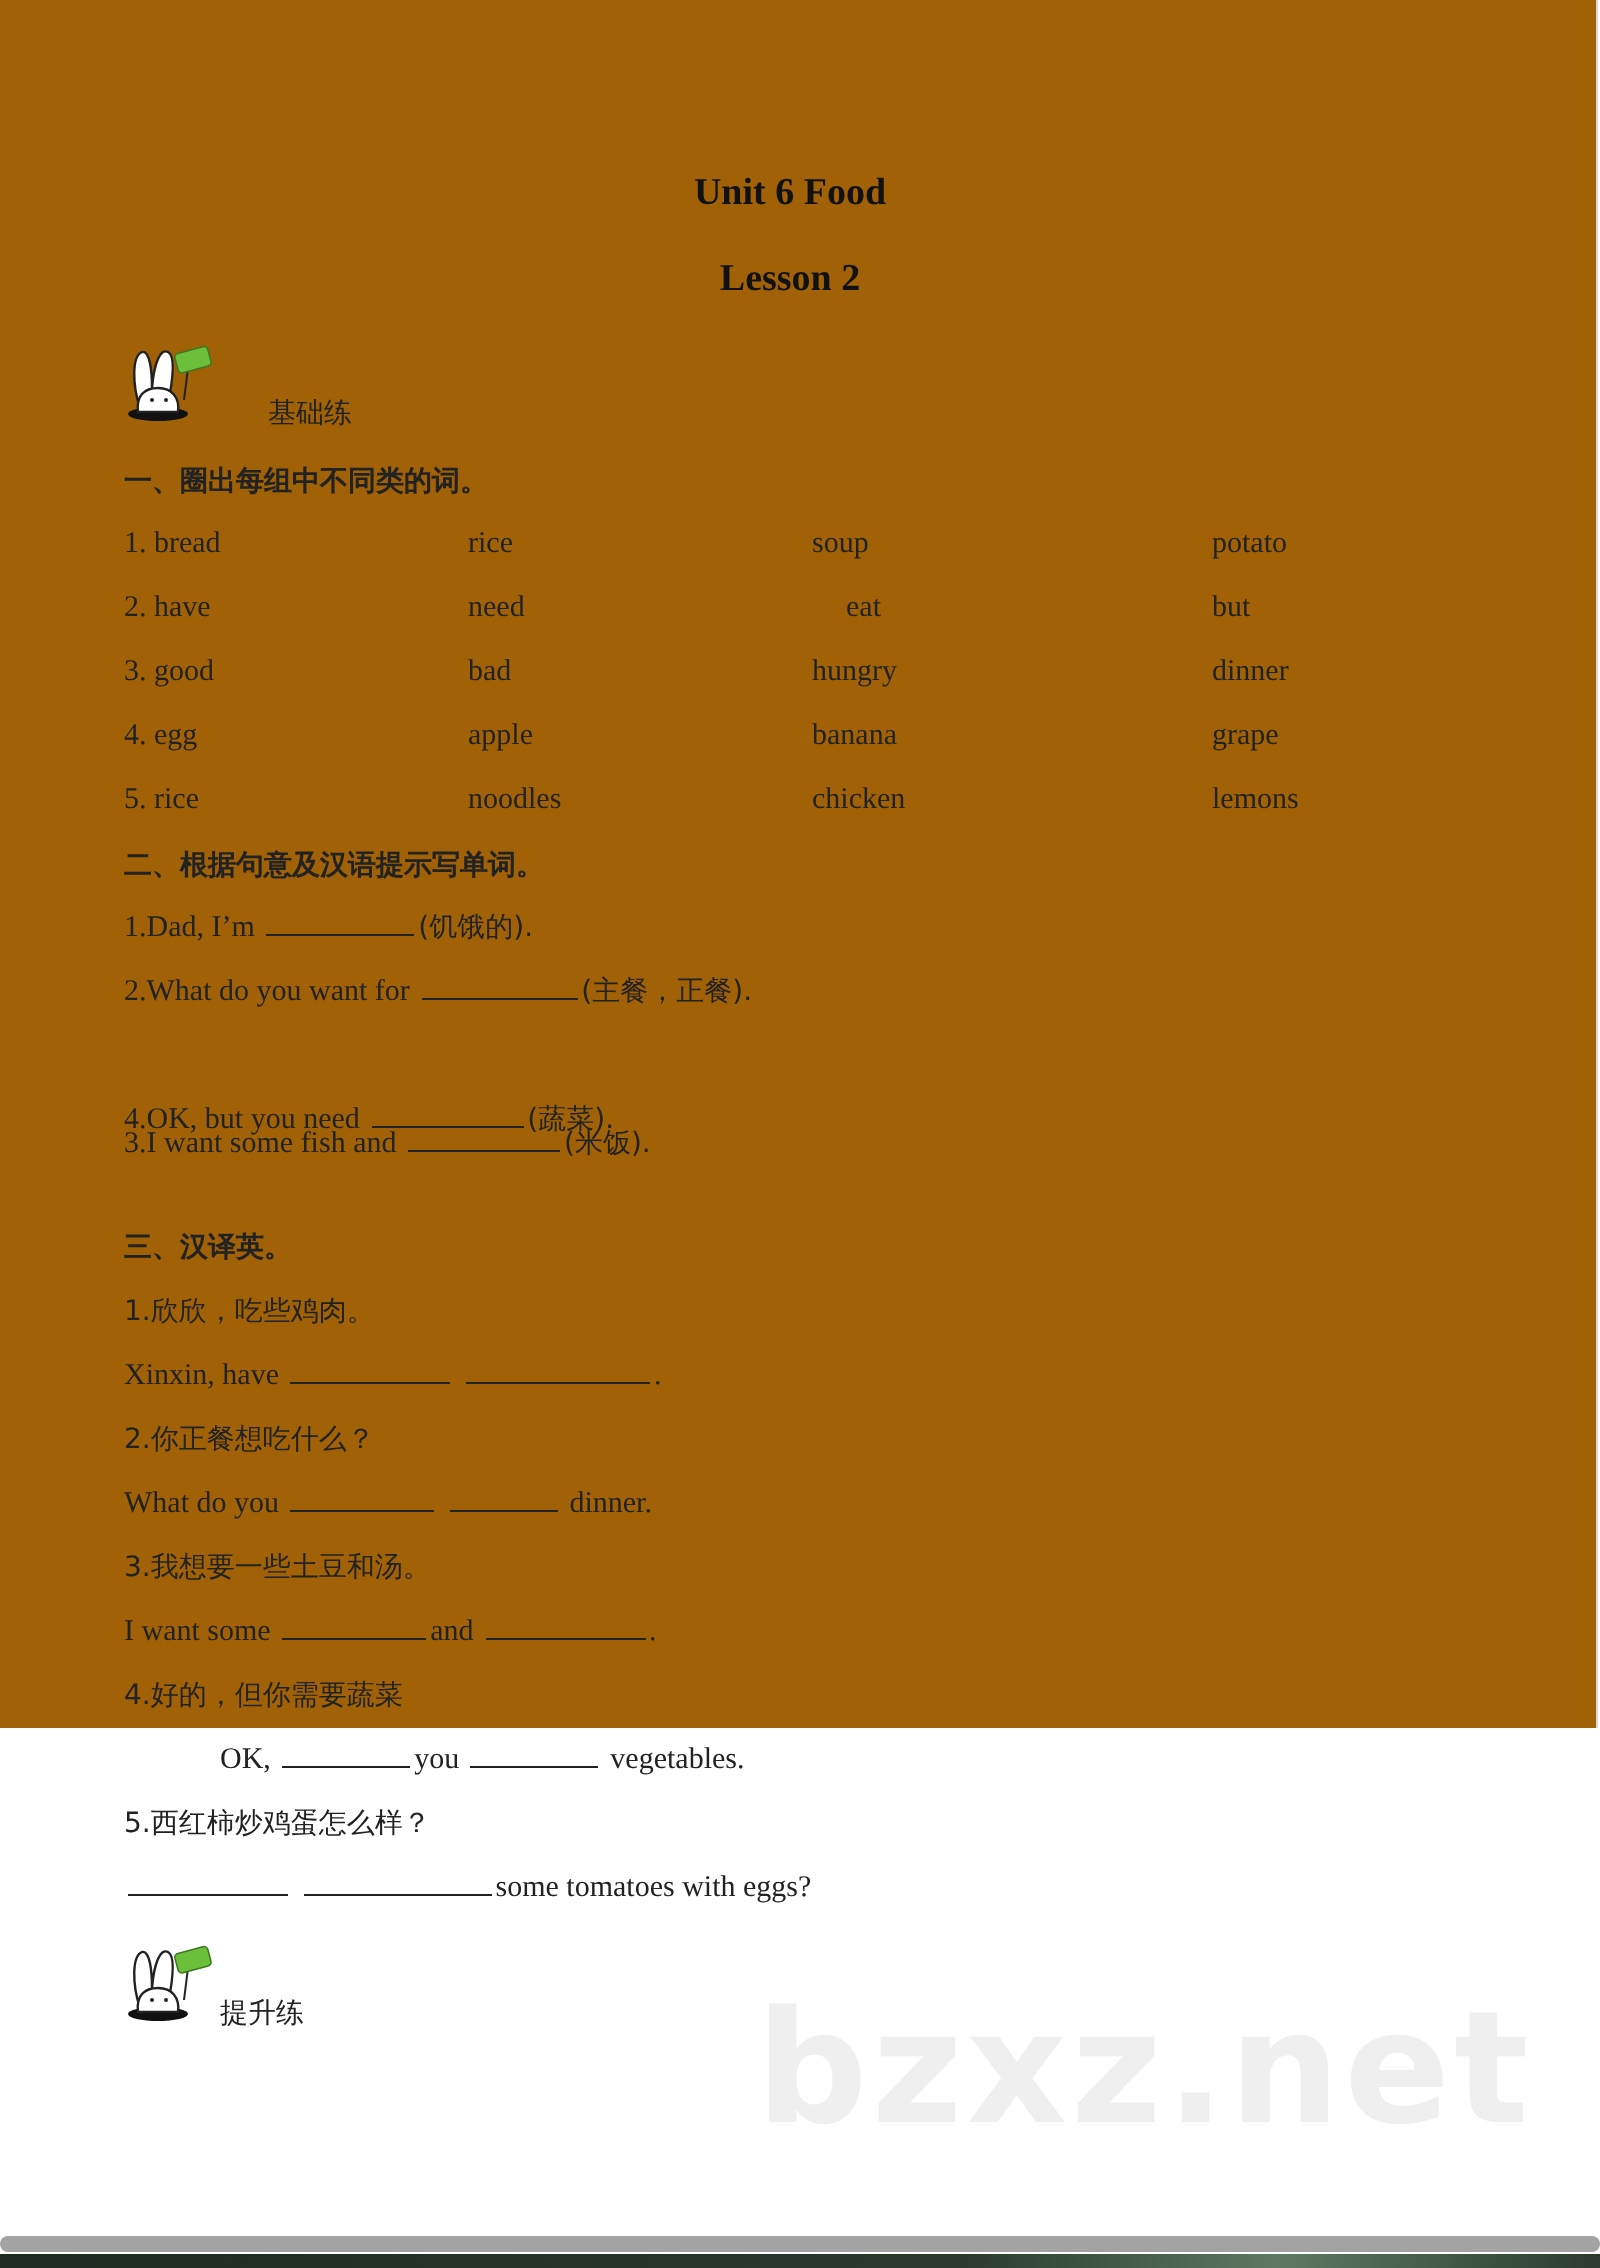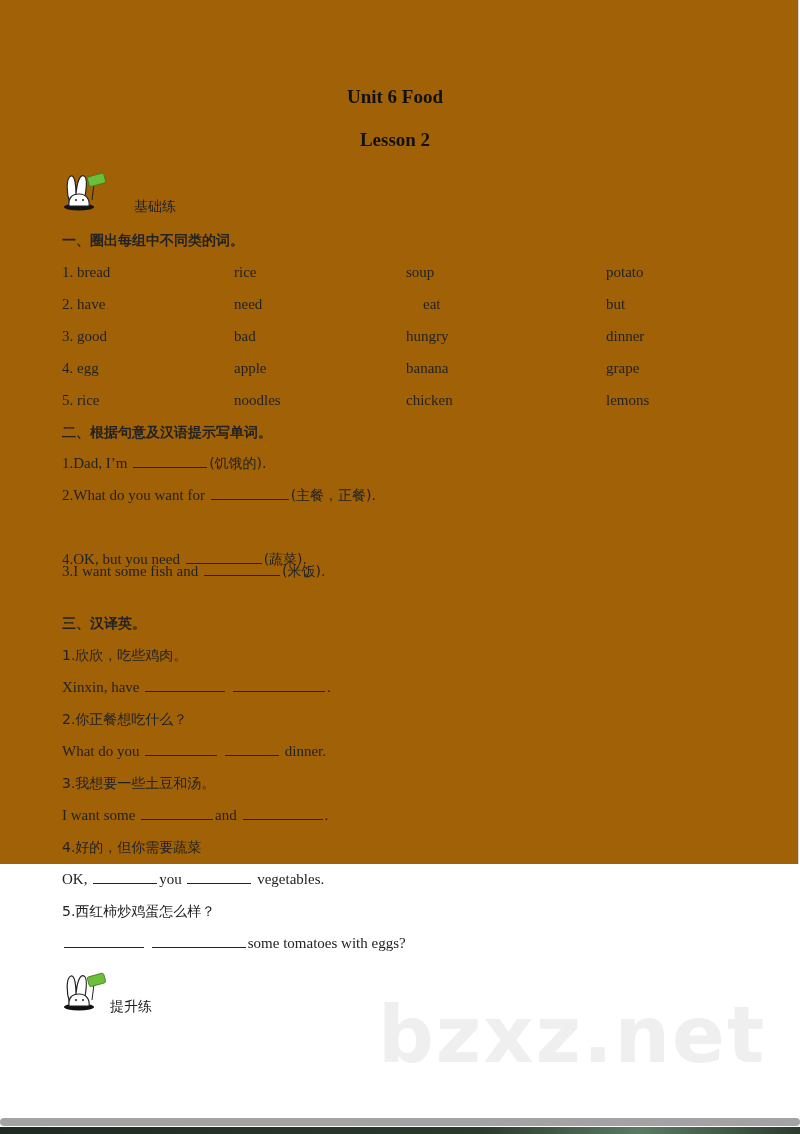--- a/index.html
+++ b/index.html
@@ -105,21 +105,21 @@
   <div class="row" style="top:743px;">
     <span>What do you </span><span class="blank" style="width:72px;"></span><span> </span><span class="blank" style="width:54px;"></span><span> dinner.</span>
   </div>
 
   <div class="row cn" style="top:775px;">3.我想要一些土豆和汤。</div>
   <div class="row" style="top:807px;">
     <span>I want some </span><span class="blank" style="width:72px;"></span><span>and </span><span class="blank" style="width:80px;"></span><span>.</span>
   </div>
 
   <div class="row cn" style="top:839px;">4.好的，但你需要蔬菜</div>
-  <div class="row" style="top:871px;">
+  <div class="row" style="top:871px;margin-left:48px;">
     <span>OK, </span><span class="blank" style="width:64px;"></span><span>you </span><span class="blank" style="width:64px;"></span><span> vegetables.</span>
   </div>
 
   <div class="row cn" style="top:903px;">5.西红柿炒鸡蛋怎么样？</div>
   <div class="row" style="top:935px;">
     <span></span><span class="blank" style="width:80px;"></span><span> </span><span class="blank" style="width:94px;"></span><span>some tomatoes with eggs?</span>
   </div>
 
   <div class="badge-row" style="top:972px;">
     <div class="bunny">

